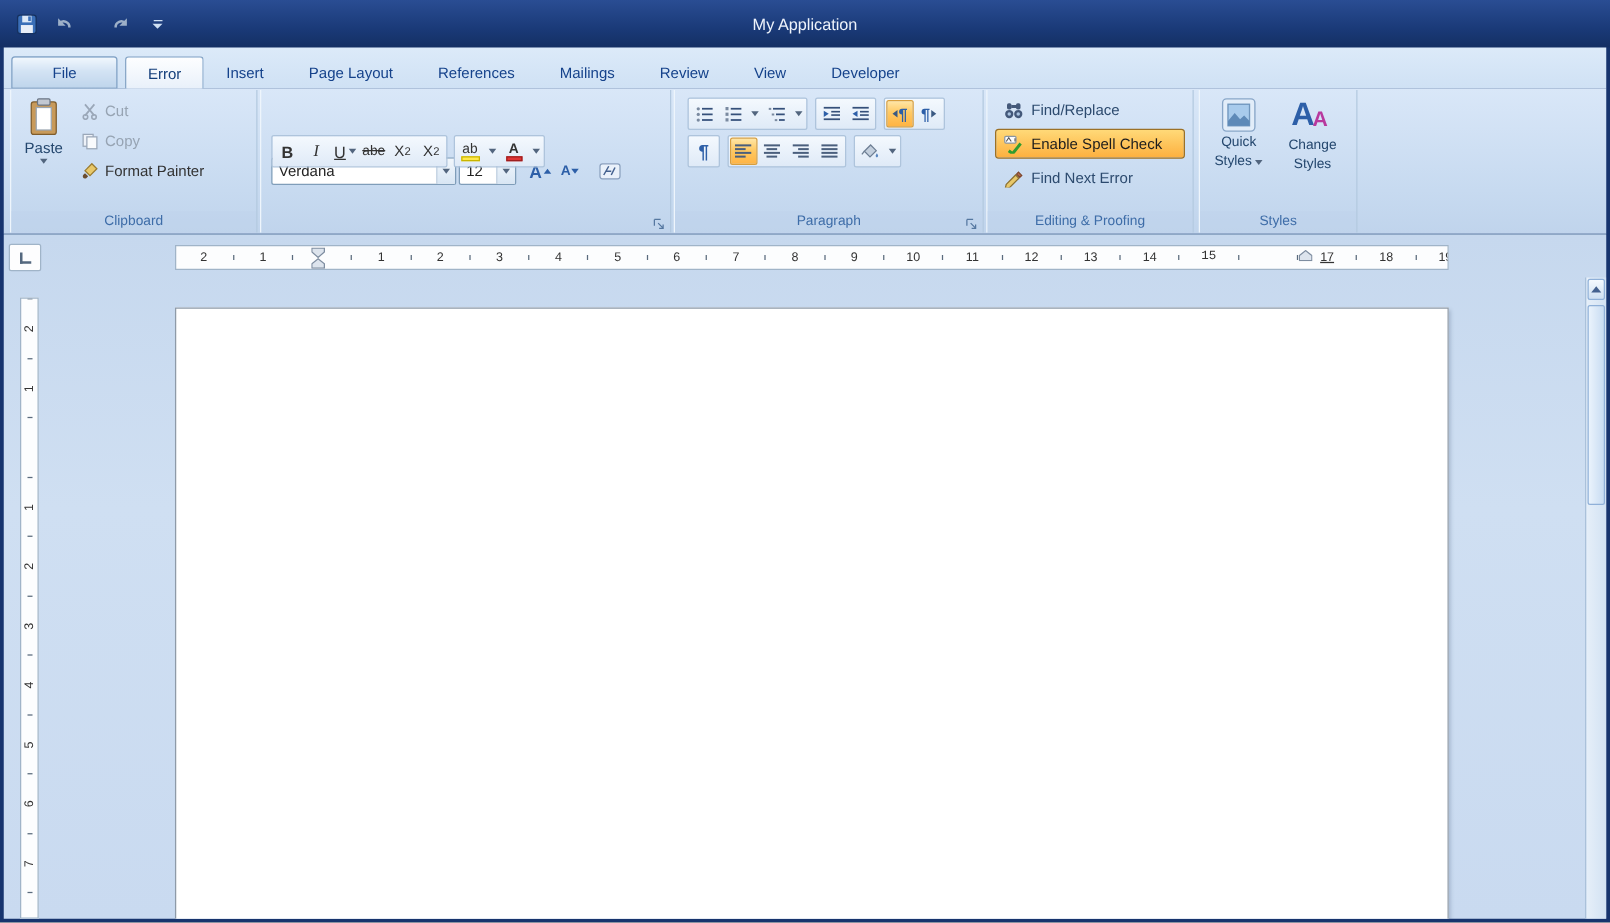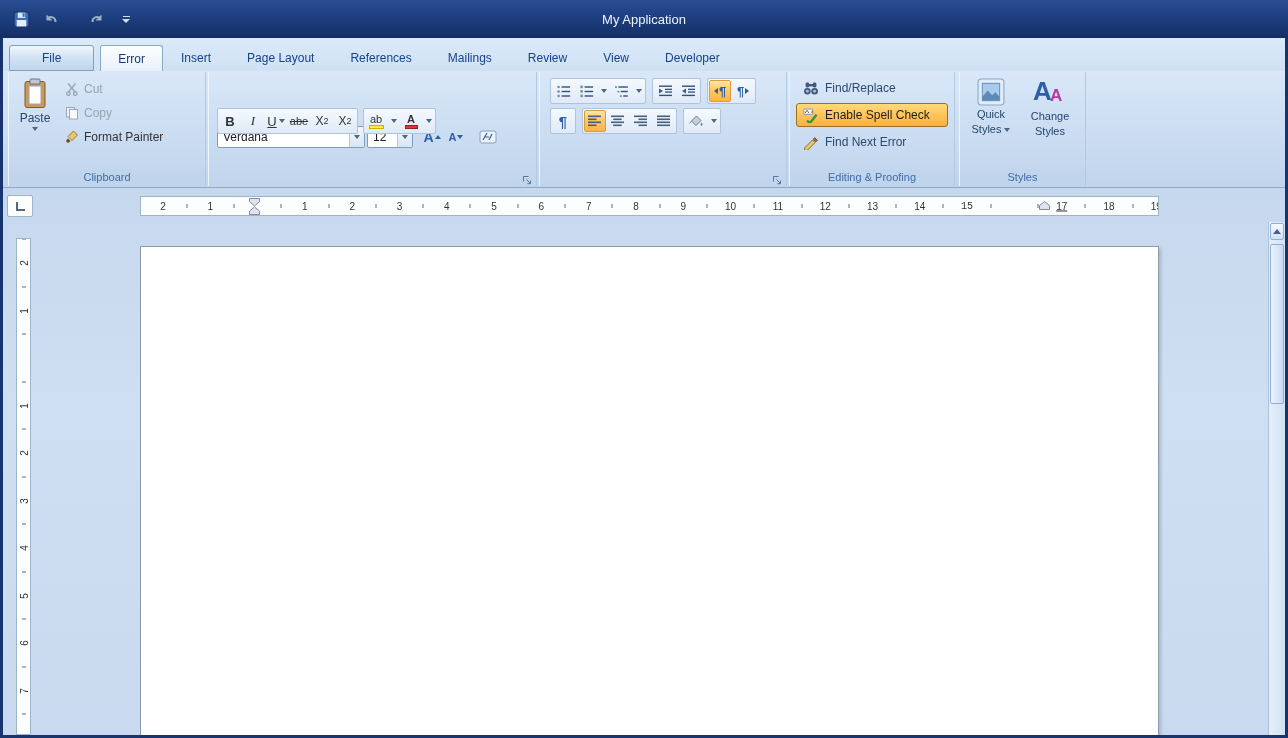--- a/index.html
+++ b/index.html
@@ -413,20 +413,21 @@
                 <path d="M13.5 8.5 q2 2.4 0 3.4 q-2 -1 0 -3.4" fill="#5a87c0"></path>
                 <path d="M3.5 7 l-2 2.5" stroke="#6e7f94" fill="none"></path>
               </svg>
             </div>
             <div class="btn caret-btn">
                 <span class="caret"></span>
               </div>
           </div>
         </div>
       </div>
+      <div class="group-label">Paragraph</div>
       <div class="launcher">
         <svg width="11" height="11" viewBox="0 0 11 11">
             <path d="M1.5 1.5h5 M1.5 1.5v5" stroke="#5577a0" fill="none"></path>
             <path d="M4.5 4.5l4 4 M8.5 5.5v3.2h-3.2" stroke="#5577a0" fill="none"></path>
           </svg>
       </div>
     </section>
 
     <section class="group" style="left:786px;width:166px">
       <div class="group-content">

